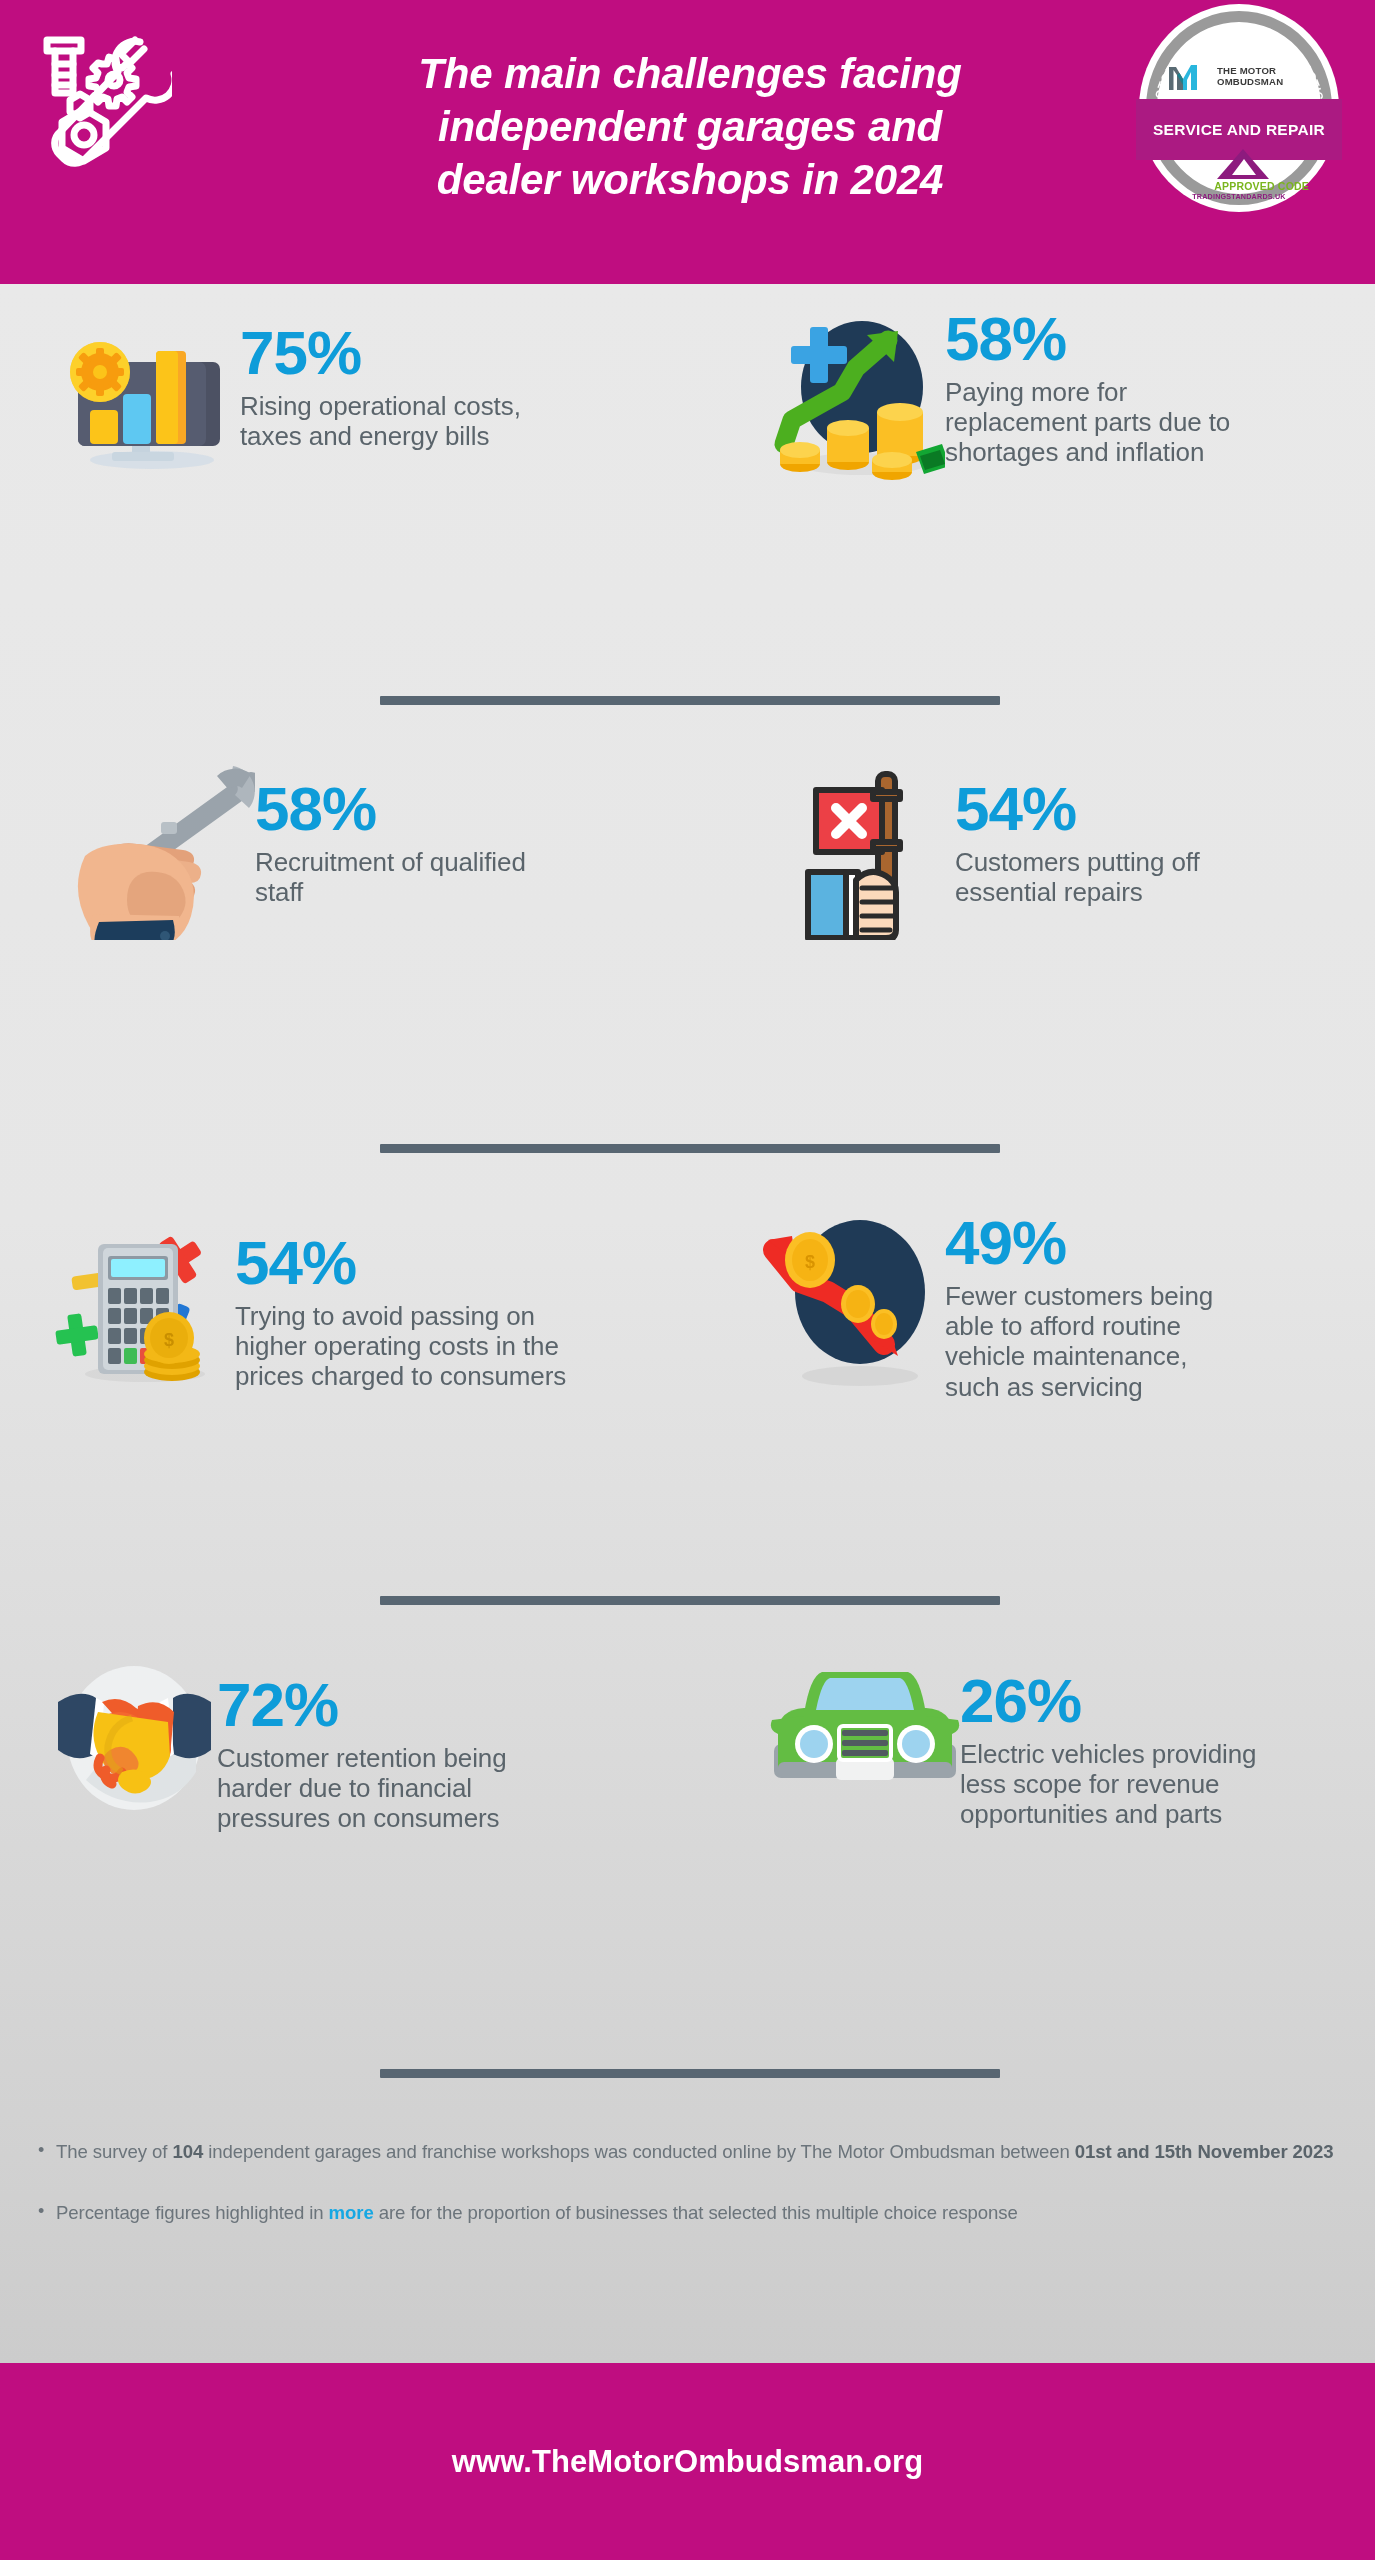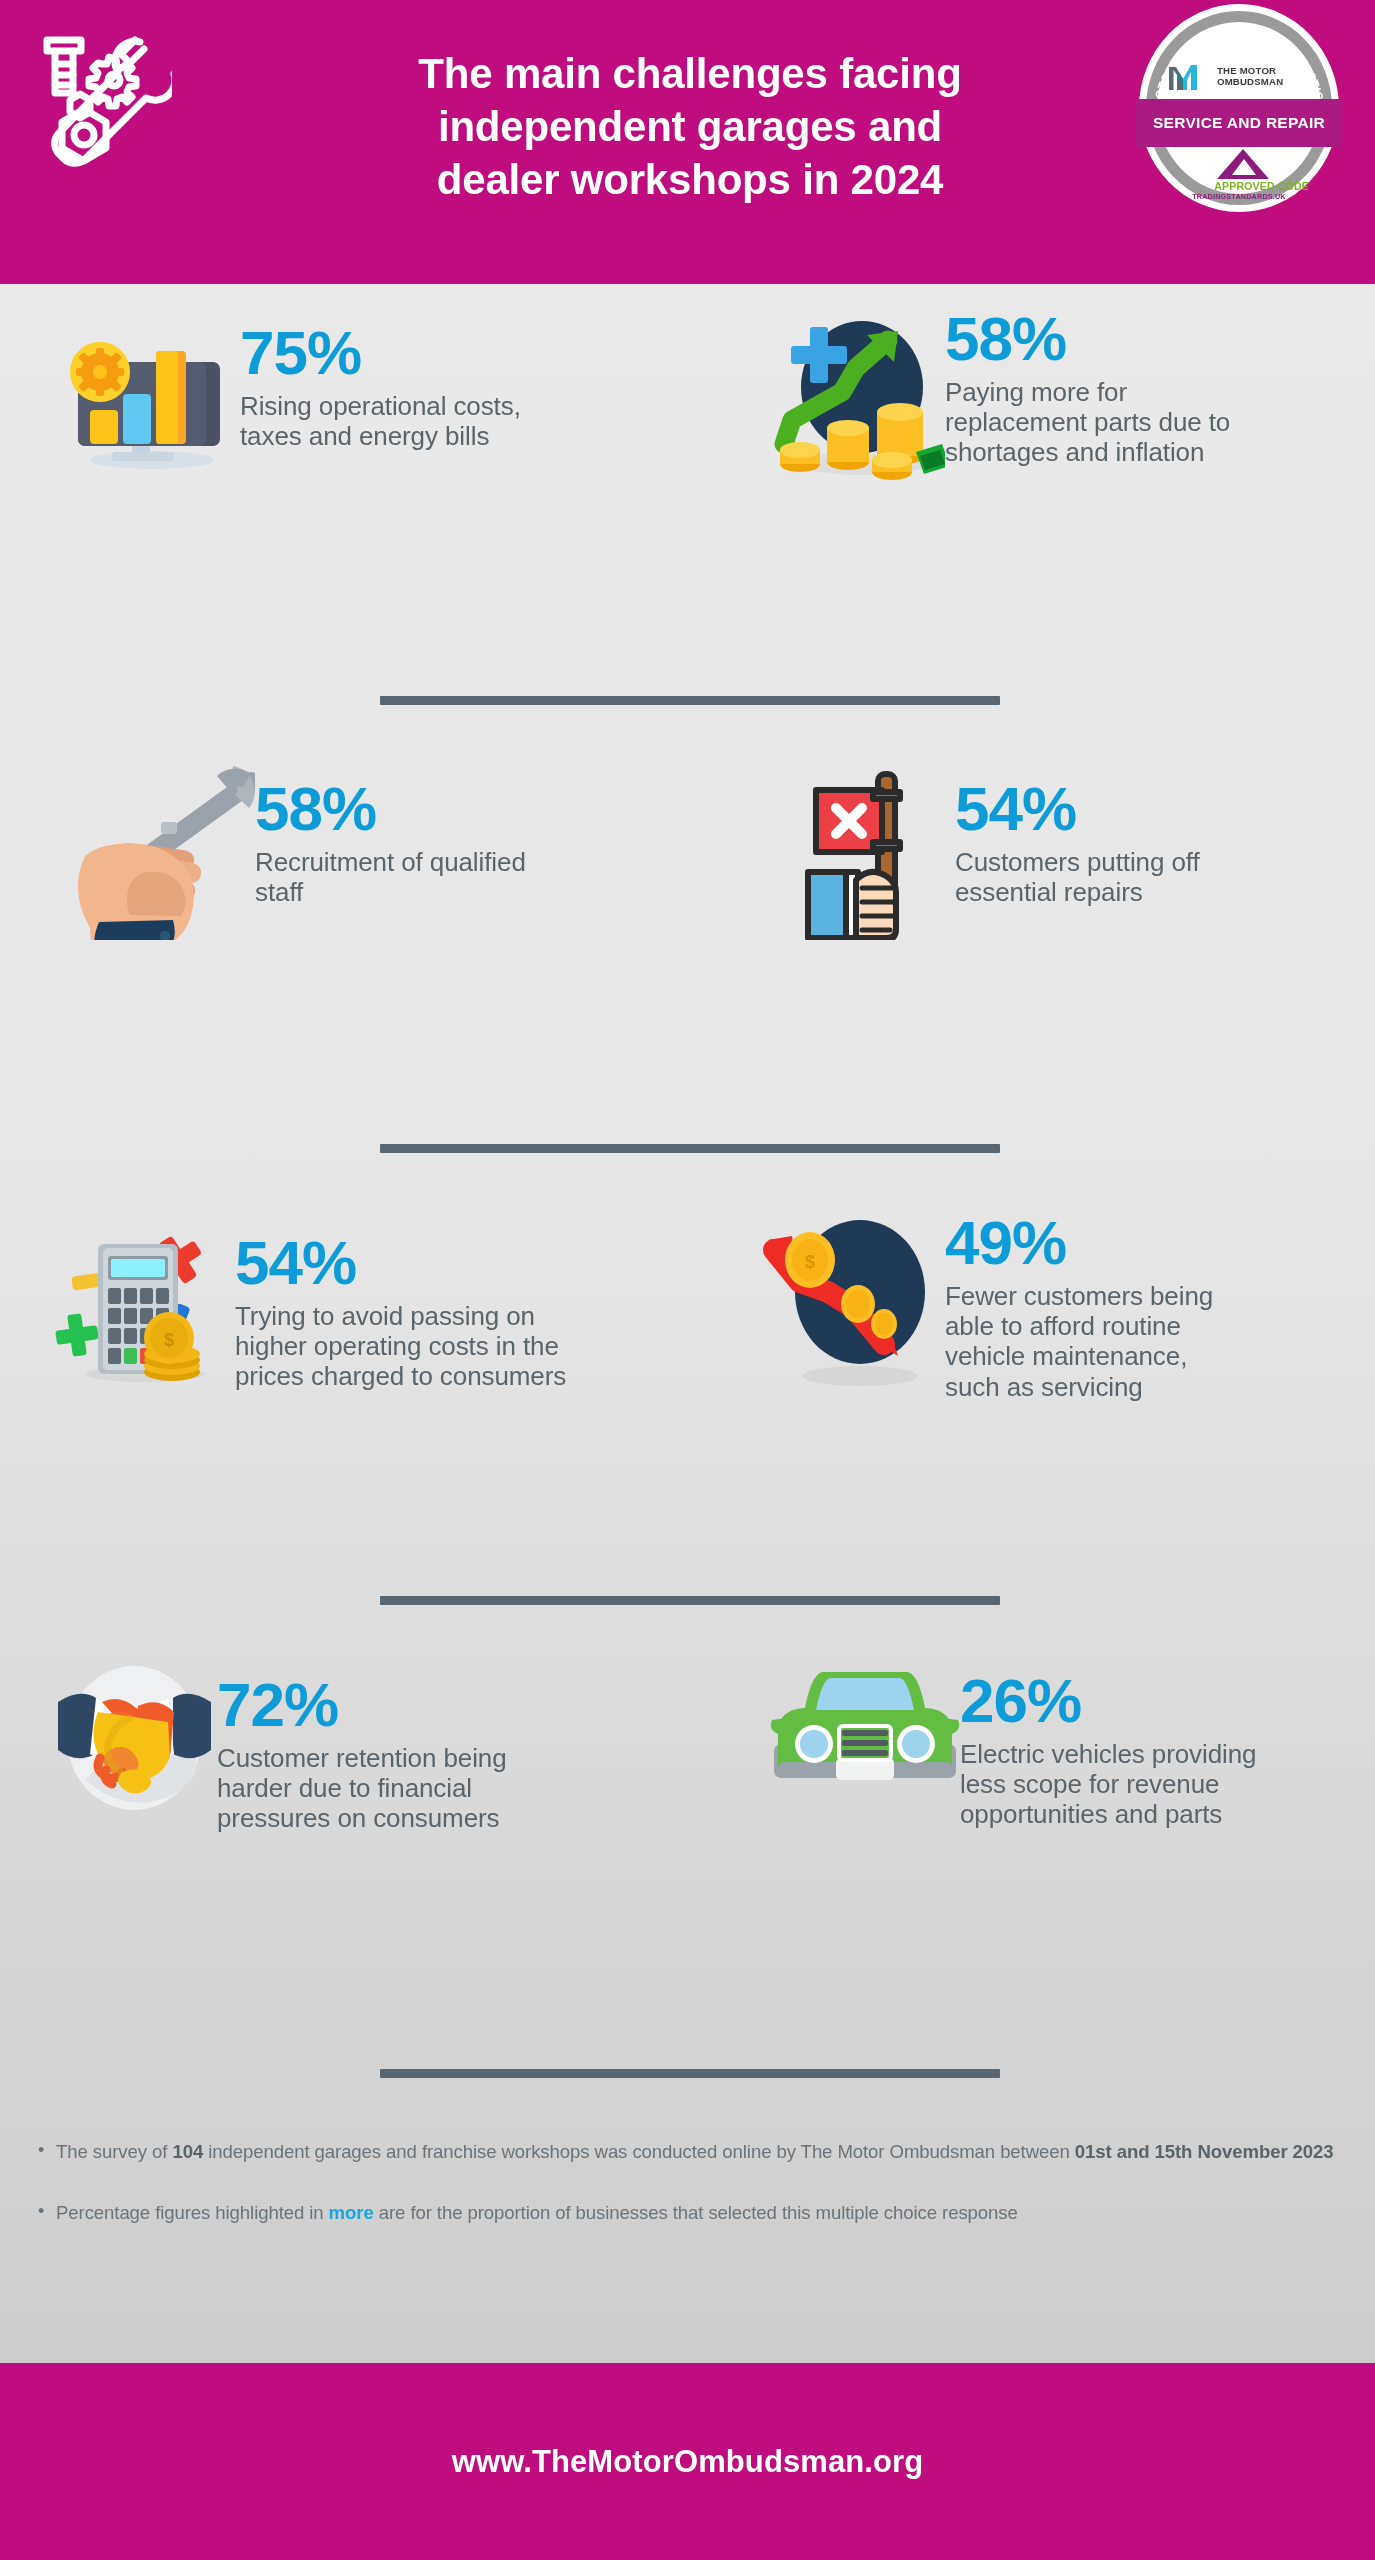--- a/index.html
+++ b/index.html
@@ -21,20 +21,21 @@
     position:absolute;left:22px;top:18px;width:150px;height:160px;
   }
   .header-title{
     position:absolute;left:300px;top:48px;width:780px;
     text-align:center;
     color:#ffffff;
     font-size:42px;
     font-weight:bold;
     line-height:1.26;
     letter-spacing:-0.2px;
+    font-style:italic;
   }
   .header-title .tl{display:block;}
 
   
   .badge{
     position:absolute;left:1139px;top:4px;width:200px;height:172px;
   }
   .badge-oval{
     position:absolute;left:0;top:0;width:200px;height:208px;
     border-radius:50%;
@@ -56,21 +57,21 @@
   .badge-mo{
     position:absolute;left:28px;top:56px;width:148px;height:34px;
     display:flex;align-items:center;gap:18px;
   }
   .badge-mo-mark{width:32px;height:30px;}
   .badge-mo-text{
     font-size:9.6px;font-weight:bold;color:#3b3b3b;line-height:1.14;
     letter-spacing:0.2px;text-align:left;
   }
   .badge-band{
-    position:absolute;left:-3px;top:95px;width:206px;height:48px;
+    position:absolute;left:-3px;top:95px;width:206px;height:61px;
     background:#ab1a82;
     display:flex;align-items:center;justify-content:center;
   }
   .badge-band span{
     color:#ffffff;font-size:15.5px;font-weight:bold;letter-spacing:0.3px;
   }
   .badge-tri{
     position:absolute;left:78px;top:145px;width:0;height:0;
     border-left:26px solid transparent;border-right:26px solid transparent;
     border-bottom:30px solid #8d1b7e;

